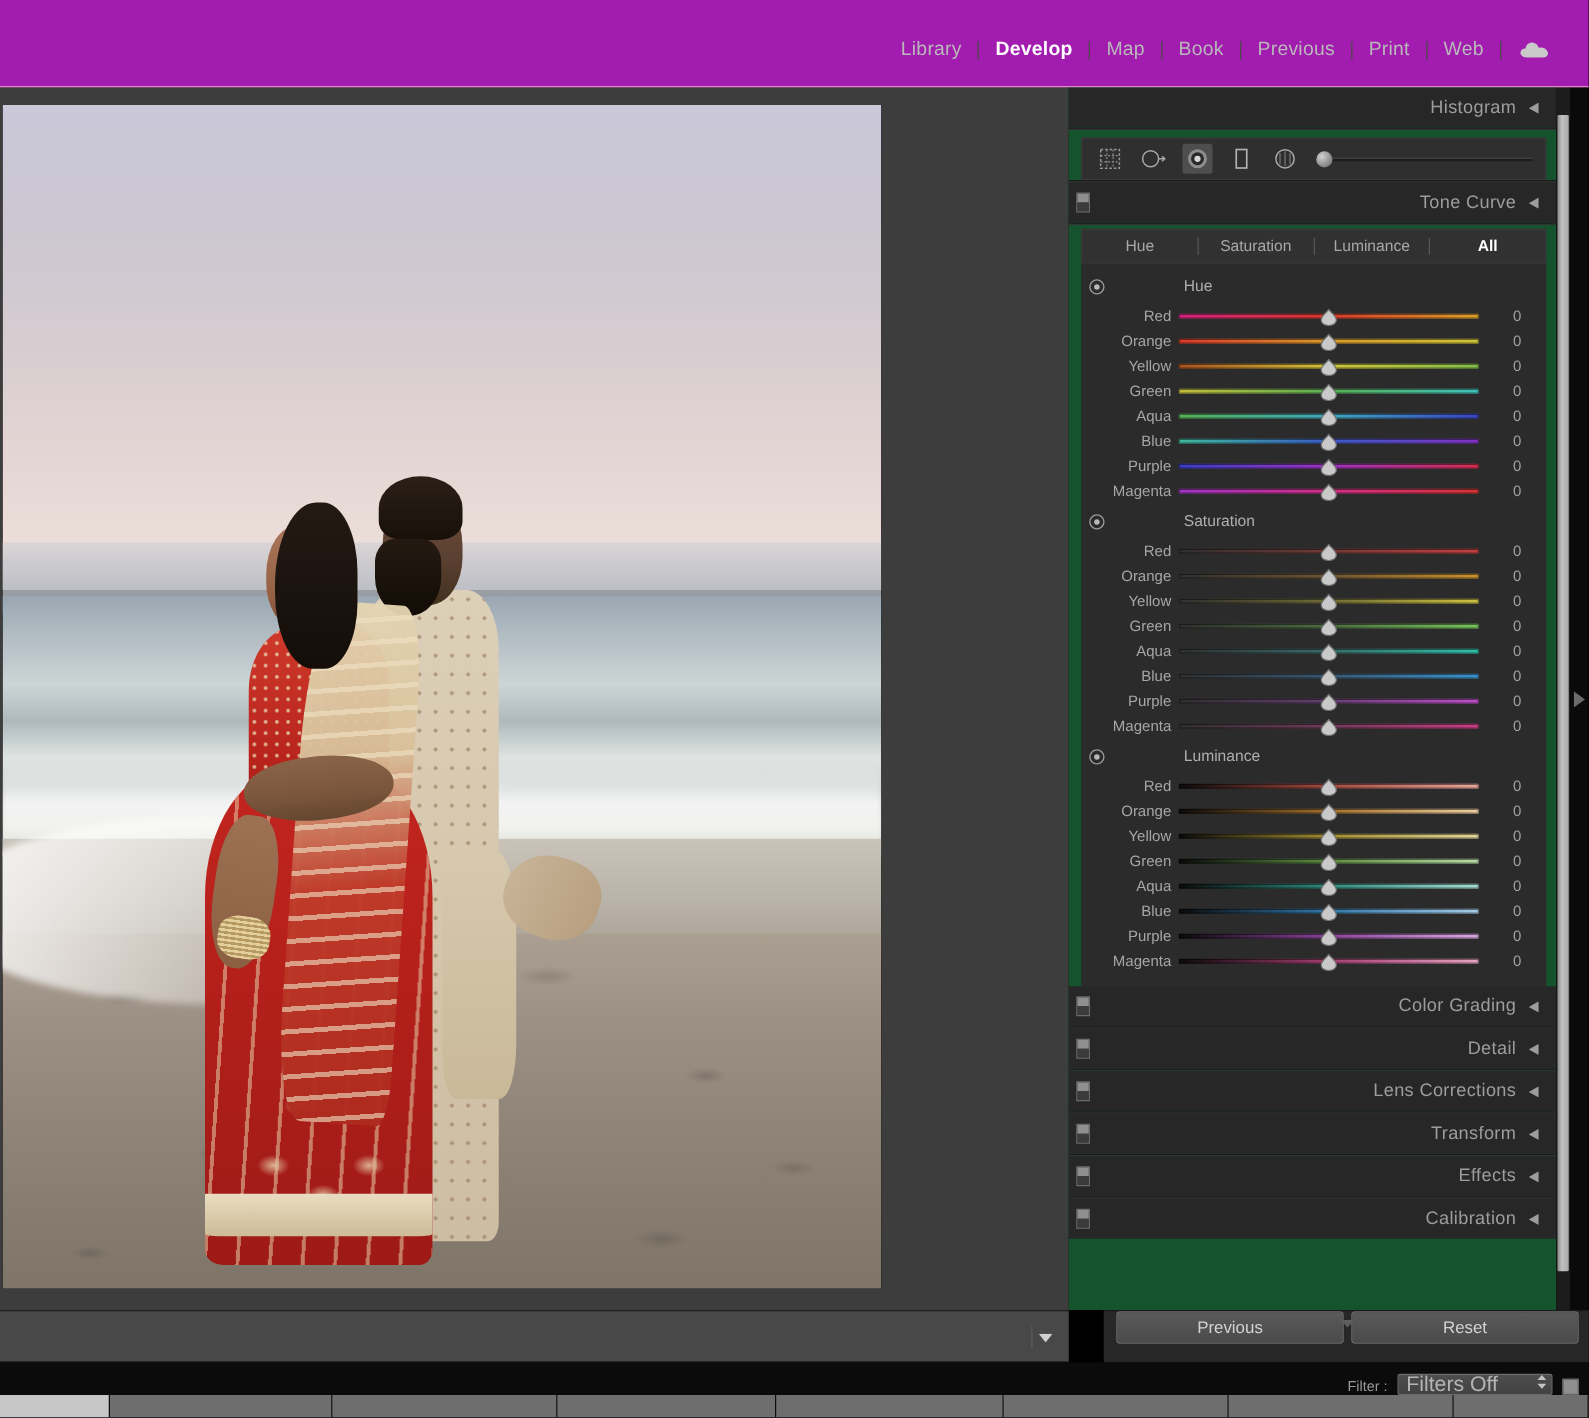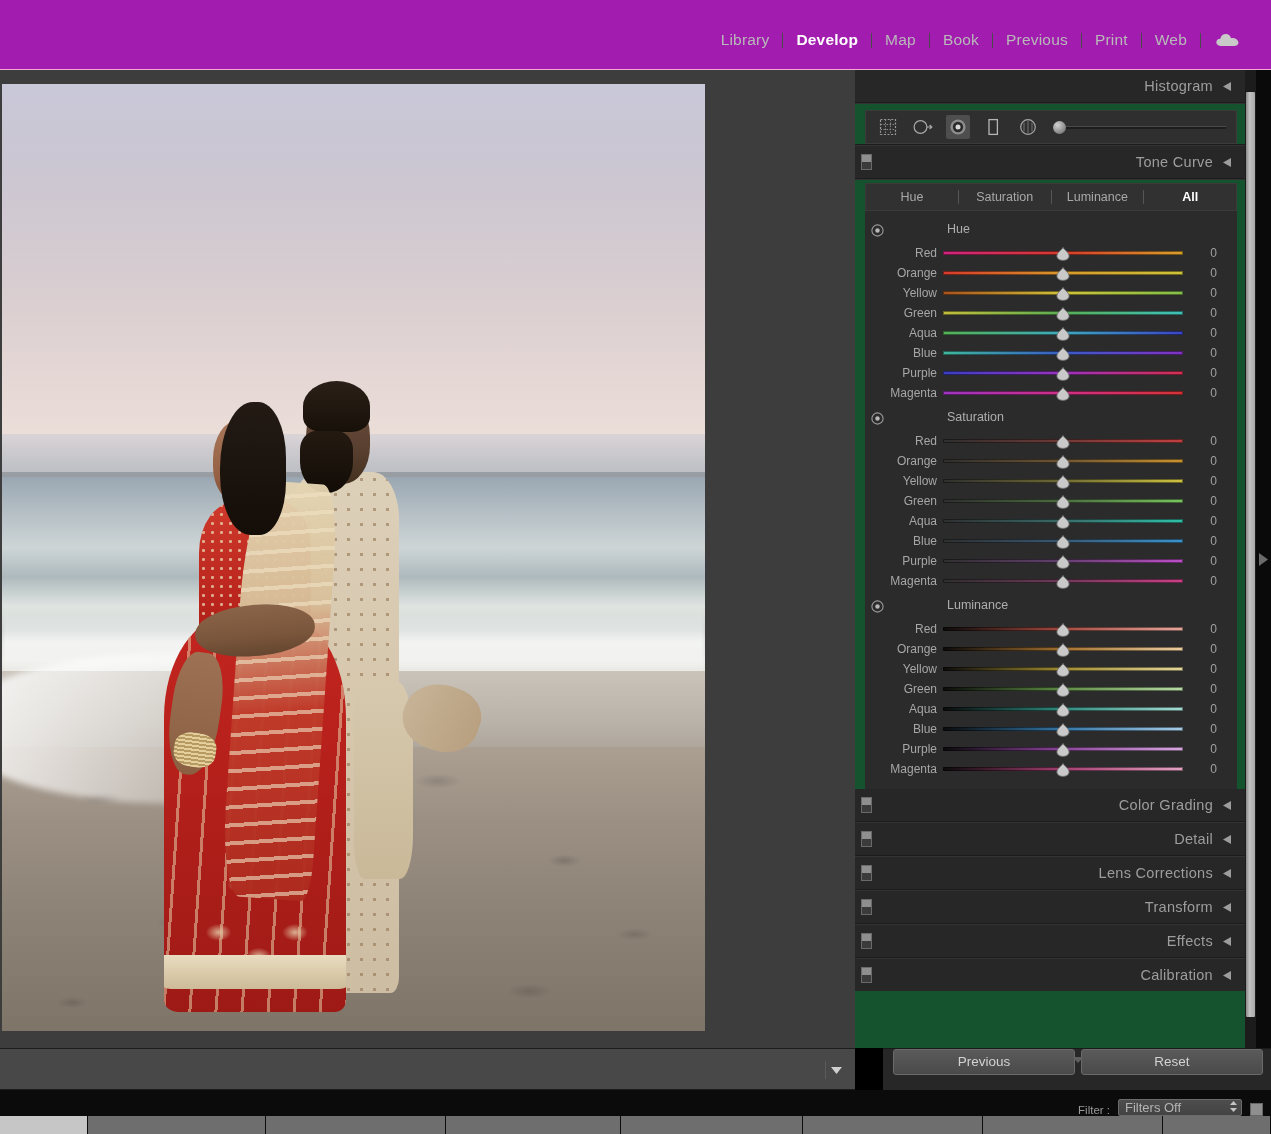--- a/index.html
+++ b/index.html
@@ -340,21 +340,21 @@
     background:#0b0b0b; display:flex; align-items:flex-end; justify-content:flex-end;
     padding-right:8px; gap:8px;
   }
   #filter-label { color:#9a9a9a; font-size:11.5px; }
   #filter-select {
     width:124px; height:17px; background: linear-gradient(#4d4d4d,#434343);
     border:1px solid #6b6b6b; border-radius:2px;
     display:flex; align-items:center; justify-content:space-between;
     padding:0 3px 0 6px;
   }
-  #filter-select .fs-text { color:#b4b4b4; font-size:13px; line-height:15px; }
+  #filter-select .fs-text { color:#b4b4b4; font-size:17px; line-height:15px; }
   #filter-flag {
     width:13px; height:13px; background:#8f8f8f; border:1px solid #666;
   }
 
   
   #filmstrip {
     position:absolute; left:0; top:1116px; width:1271px; height:18px;
     background:#1c1c1c; display:flex; align-items:flex-start;
   }
   .film-cell {

